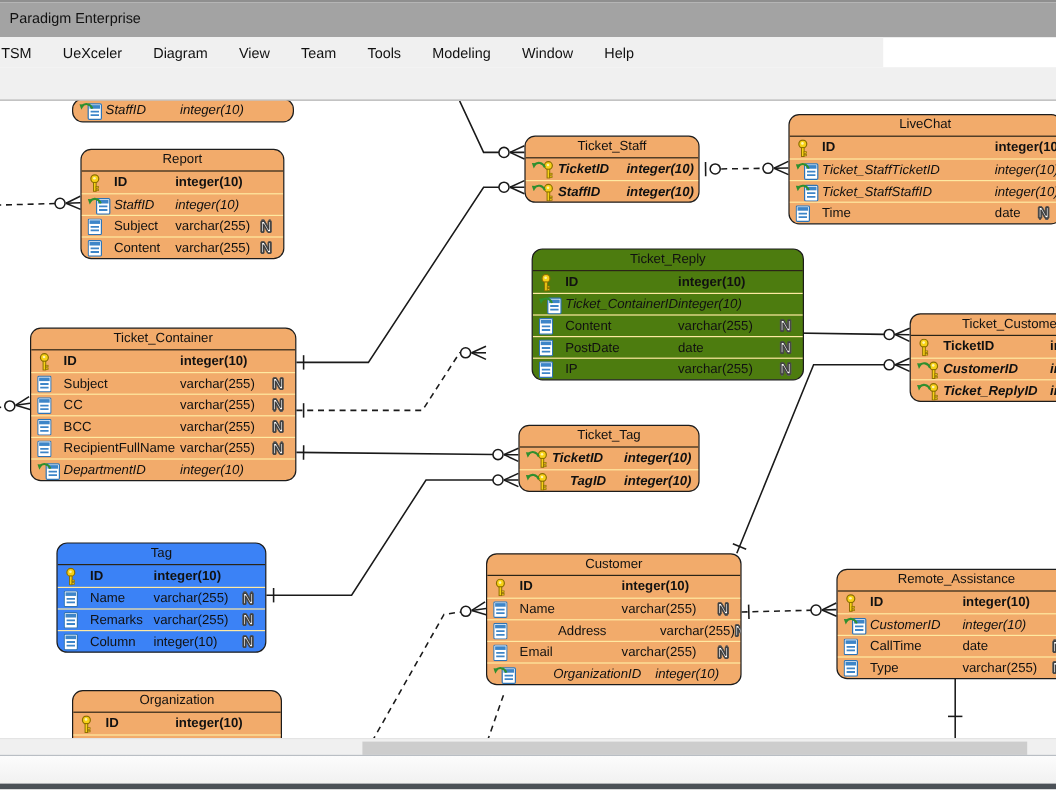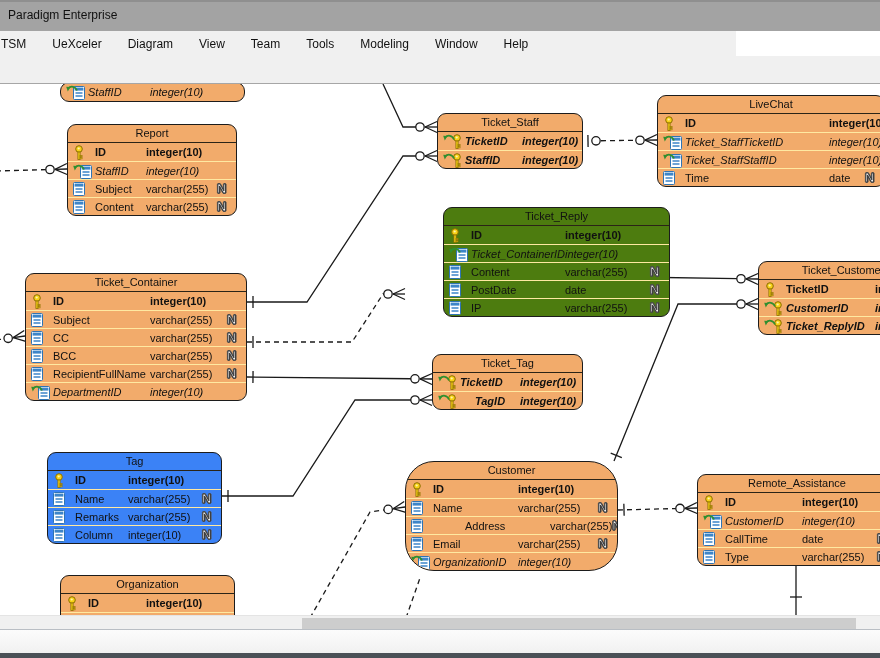--- a/index.html
+++ b/index.html
@@ -577,21 +577,21 @@
               <rect x="1.6" y="1.6" width="8.8" height="3" fill="#3D85C8"></rect>
               <line x1="2.5" y1="7" x2="9.5" y2="7" stroke="#3D85C8" stroke-width="1.5"></line>
               <line x1="2.5" y1="10" x2="9.5" y2="10" stroke="#3D85C8" stroke-width="1.5"></line>
             </svg>
           </span>
           <span class="cname" style="width: 53px;">Column</span>
           <span class="ctype">integer(10)</span>
           <span class="nbadge">N</span>
         </div>
       </div>
-      <div class="entity" style="left: 405px; top: 377px; width: 213px; background: rgb(242, 171, 107); border-color: rgb(28, 28, 28); border-radius: 29px;">
+      <div class="entity" style="left: 405px; top: 377px; width: 213px; background: rgb(242, 171, 107); border-color: rgb(28, 28, 28);">
         <div class="entity-header"><span>Customer</span></div>
         <div class="erow pk">
           <span class="icon-slot">
             <svg width="12" height="15" viewBox="0 0 12 15">
               <circle cx="6" cy="4" r="3.3" fill="#F7D117" stroke="#8A6D00"></circle>
               <circle cx="5.7" cy="3.5" r="1.1" fill="#FDF3B0"></circle>
               <rect x="4.9" y="7" width="2.2" height="7.4" fill="#F7D117" stroke="#8A6D00" stroke-width="0.8"></rect>
               <rect x="7" y="10.4" width="2.1" height="1.3" fill="#F7D117" stroke="#8A6D00" stroke-width="0.6"></rect>
               <rect x="7" y="12.6" width="2.1" height="1.3" fill="#F7D117" stroke="#8A6D00" stroke-width="0.6"></rect>
             </svg>
@@ -644,21 +644,21 @@
               <g transform="translate(7,2)">
                 <rect x="0.5" y="0.5" width="11" height="13" rx="1" fill="#fff" stroke="#2E74B5"></rect>
                 <rect x="1.6" y="1.6" width="8.8" height="3" fill="#3D85C8"></rect>
                 <line x1="2.5" y1="7" x2="9.5" y2="7" stroke="#3D85C8" stroke-width="1.5"></line>
                 <line x1="2.5" y1="10" x2="9.5" y2="10" stroke="#3D85C8" stroke-width="1.5"></line>
               </g>
               <path d="M11 6.5 C9.5 2.2 4.5 1.6 2.2 4.6" fill="none" stroke="#2F8F2F" stroke-width="1.7"></path>
               <polygon points="0.2,2.8 4.4,3 1.8,7.4" fill="#2F8F2F"></polygon>
             </svg>
           </span>
-          <span class="cname" style="width: 85px;">OrganizationID</span>
+          <span class="cname" style="width: 85px; margin-left: 28px;">OrganizationID</span>
           <span class="ctype">integer(10)</span>
         </div>
       </div>
       <div class="entity" style="left: 697px; top: 390px; width: 200px; background: rgb(242, 171, 107); border-color: rgb(28, 28, 28);">
         <div class="entity-header"><span>Remote_Assistance</span></div>
         <div class="erow pk">
           <span class="icon-slot">
             <svg width="12" height="15" viewBox="0 0 12 15">
               <circle cx="6" cy="4" r="3.3" fill="#F7D117" stroke="#8A6D00"></circle>
               <circle cx="5.7" cy="3.5" r="1.1" fill="#FDF3B0"></circle>

